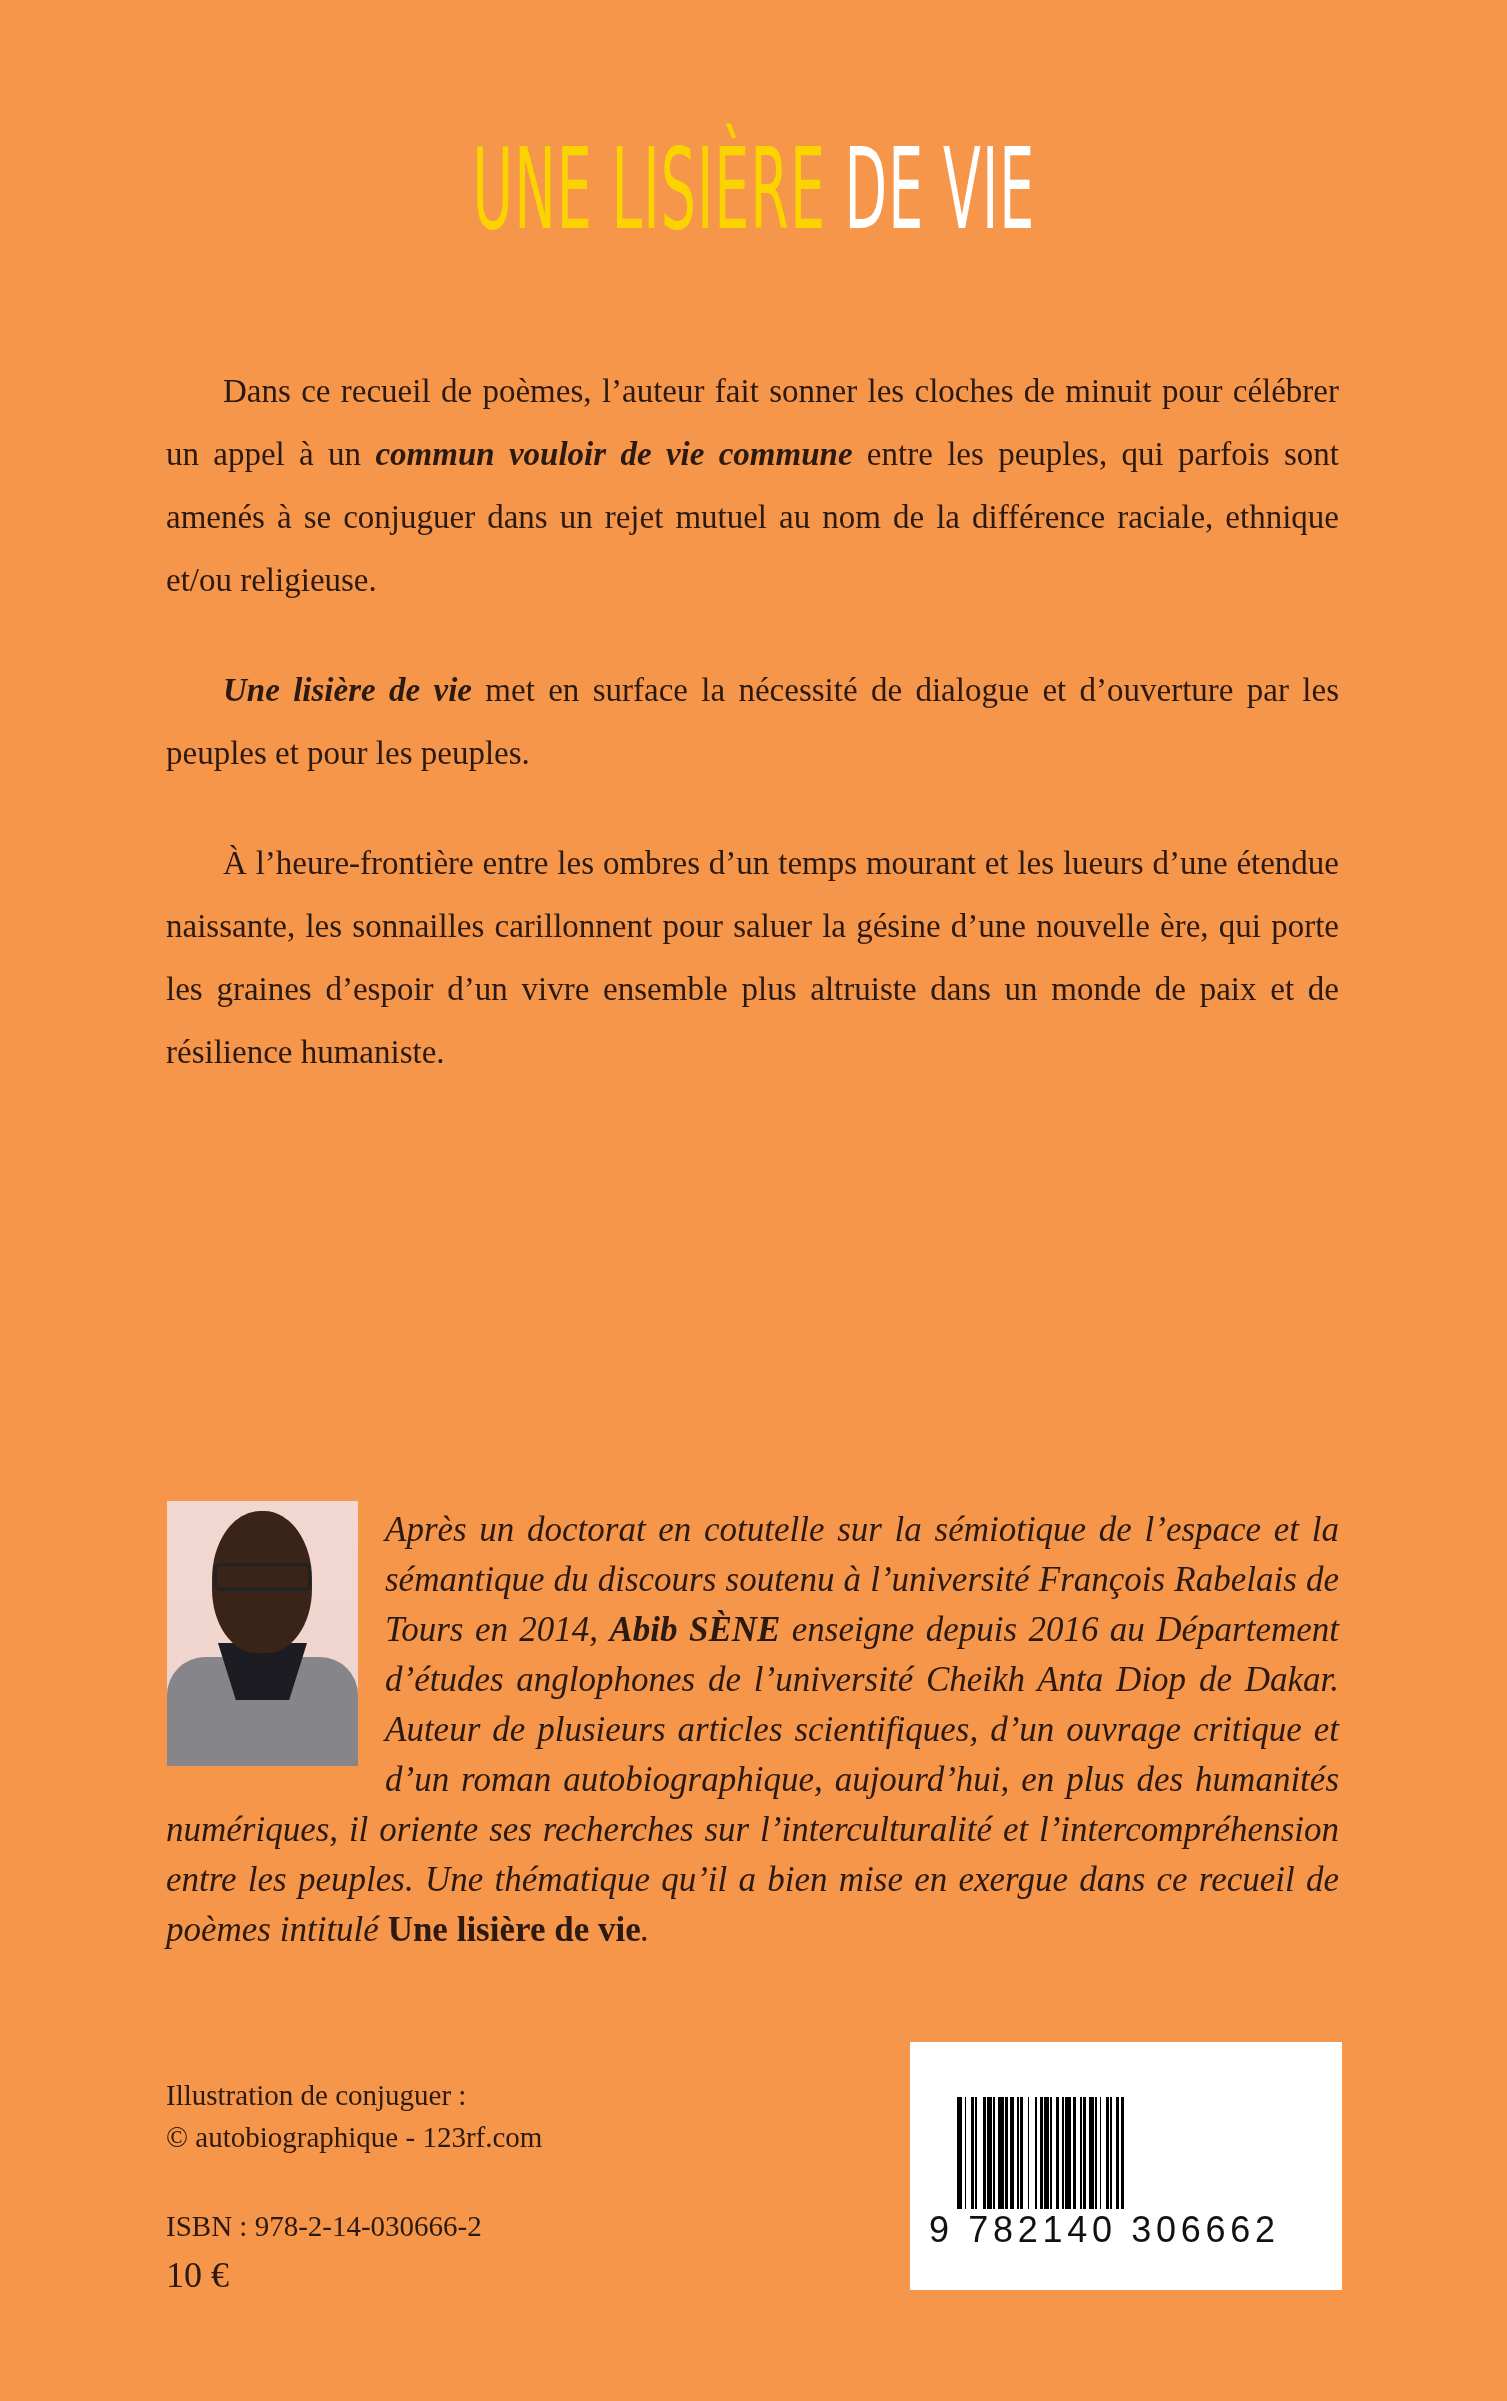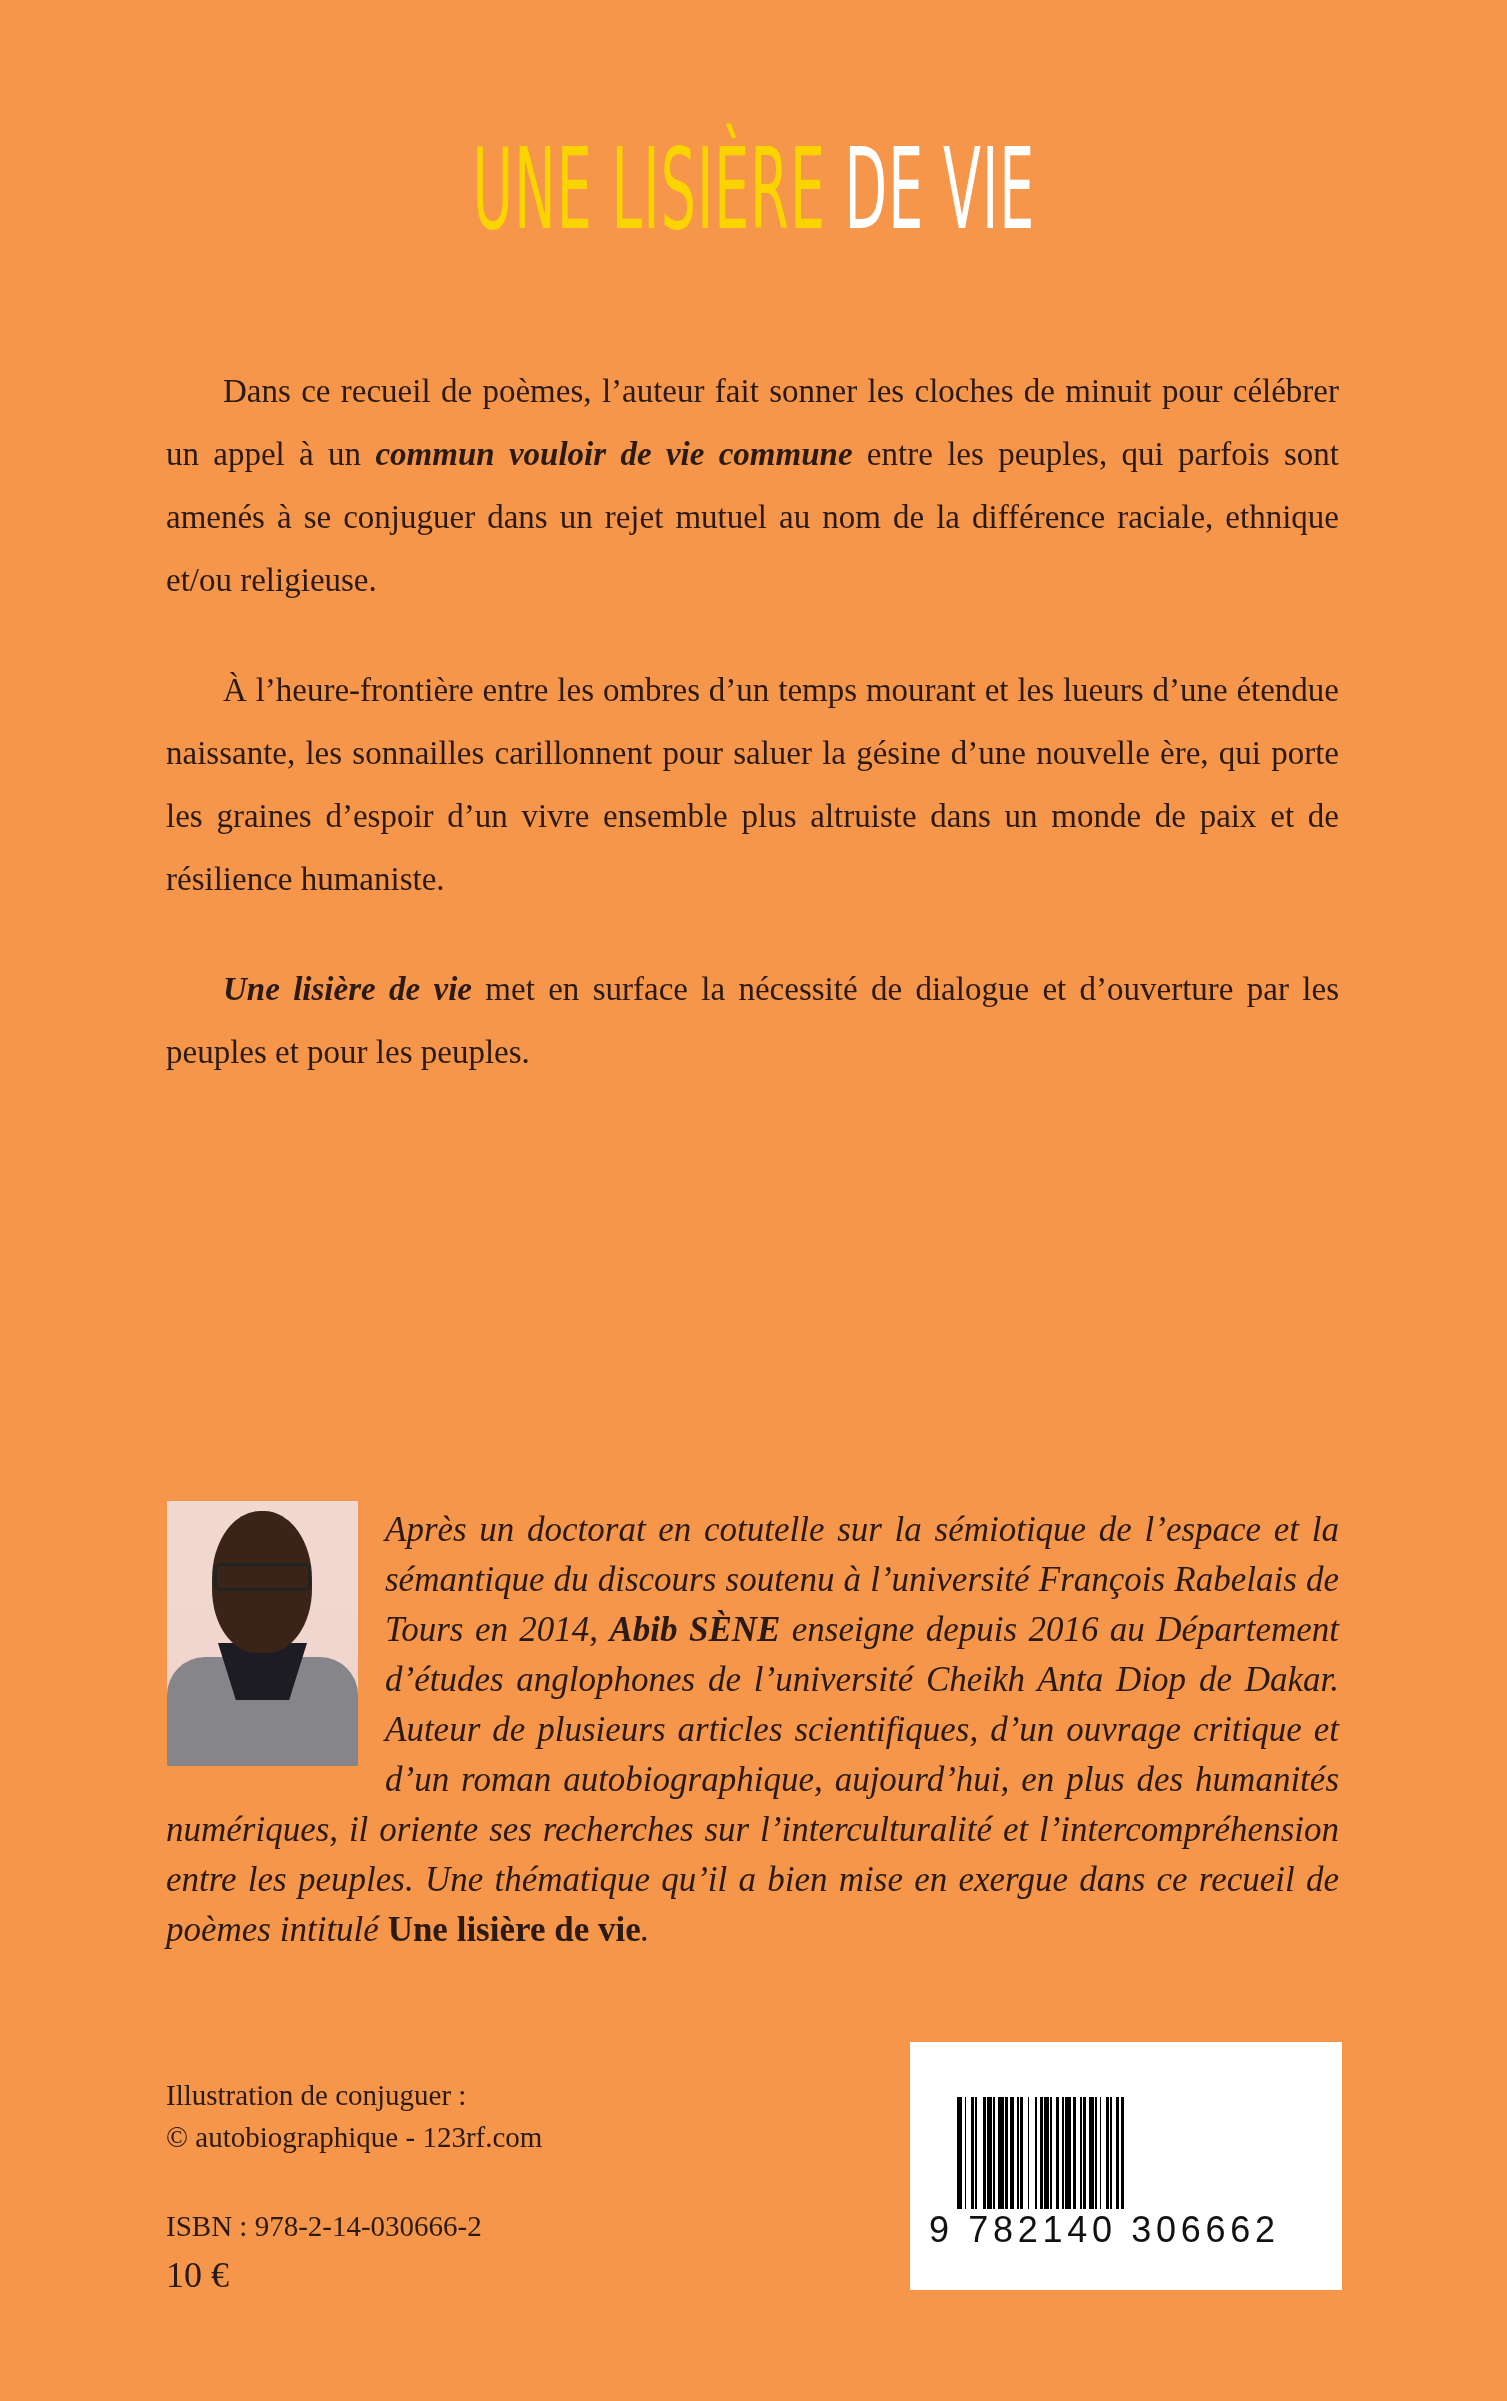--- a/index.html
+++ b/index.html
@@ -37,22 +37,22 @@
 </head>
 <body>
 
 <div class="title">
   <span class="t1">UNE LISIÈRE</span>
   <span class="t2">DE VIE</span>
 </div>
 
 <div class="blurb">
   <p><span>Dans ce recueil de poèmes, l’auteur fait sonner les cloches de minuit pour célébrer un appel à un </span><span class="em">commun vouloir de vie commune</span><span> entre les peuples, qui parfois sont amenés à se conjuguer dans un rejet mutuel au nom de la différence raciale, ethnique et/ou religieuse.</span></p>
+  <p><span class="em">Une lisière de vie</span><span> met en surface la nécessité de dialogue et d’ouverture par les peuples et pour les peuples.</span></p>
   <p>À l’heure-frontière entre les ombres d’un temps mourant et les lueurs d’une étendue naissante, les sonnailles carillonnent pour saluer la gésine d’une nouvelle ère, qui porte les graines d’espoir d’un vivre ensemble plus altruiste dans un monde de paix et de résilience humaniste.</p>
-  <p><span class="em">Une lisière de vie</span><span> met en surface la nécessité de dialogue et d’ouverture par les peuples et pour les peuples.</span></p>
 </div>
 
 <div class="photo">
   <div class="body"></div>
   <div class="collar"></div>
   <div class="head"></div>
   <div class="glasses"></div>
 </div>
 
 <div class="bio">

